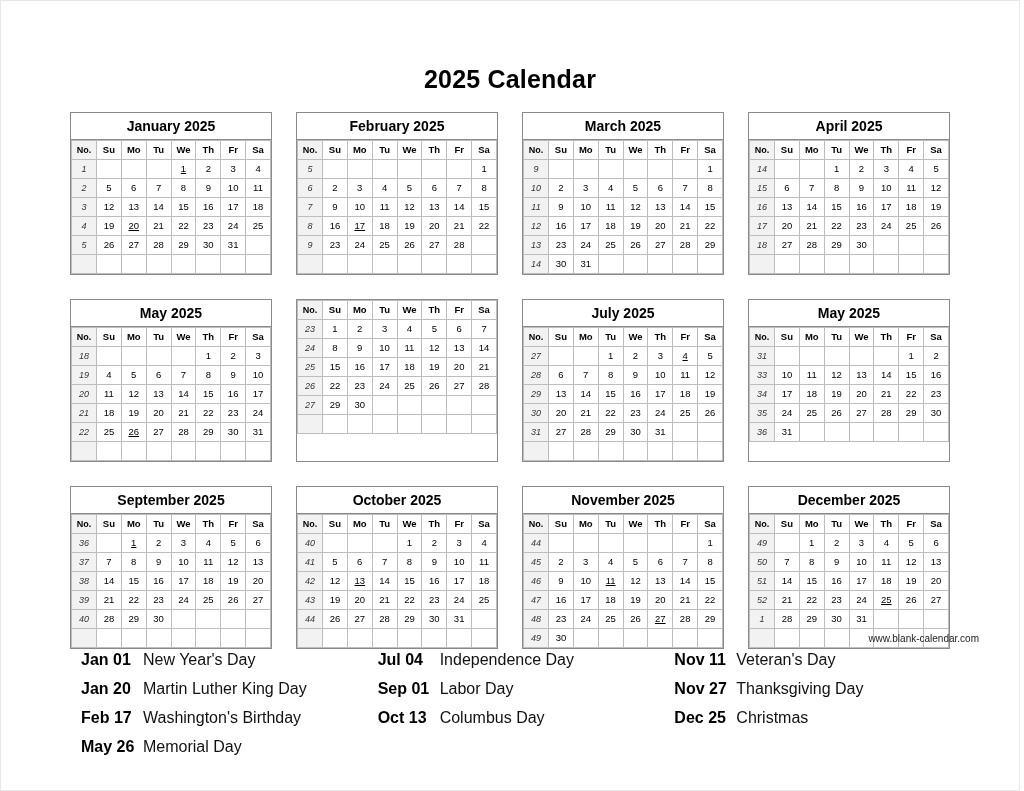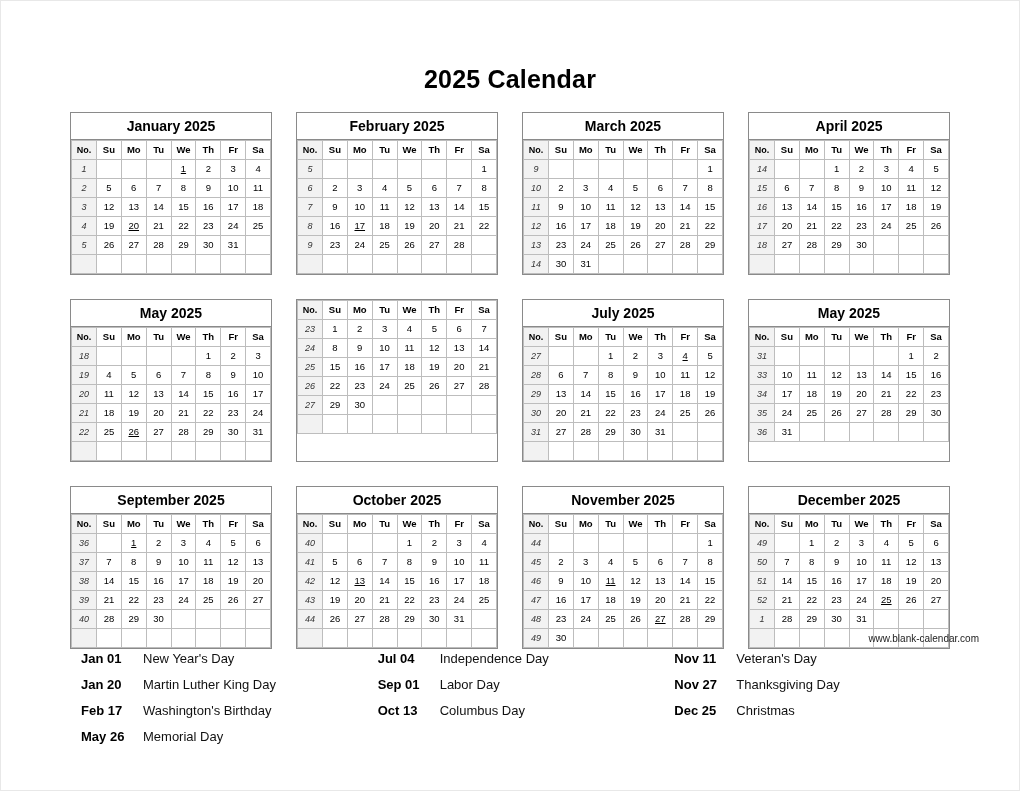--- a/index.html
+++ b/index.html
@@ -101,21 +101,21 @@
     width: 1024px;
     display: grid;
     grid-template-columns: repeat(3, 1fr);
     padding: 0 72px;
     box-sizing: border-box;
     column-gap: 10px;
   }
   .legend-col { padding-left: 8px; }
   .legend-row {
     display: flex;
-    font-size: 13px;
+    font-size: 16px;
     margin-bottom: 11px;
     align-items: flex-end;
   }
   .legend-date {
     font-weight: bold;
     width: 62px;
     flex: none;
   }
   .legend-name { color: #111; }
 </style>

